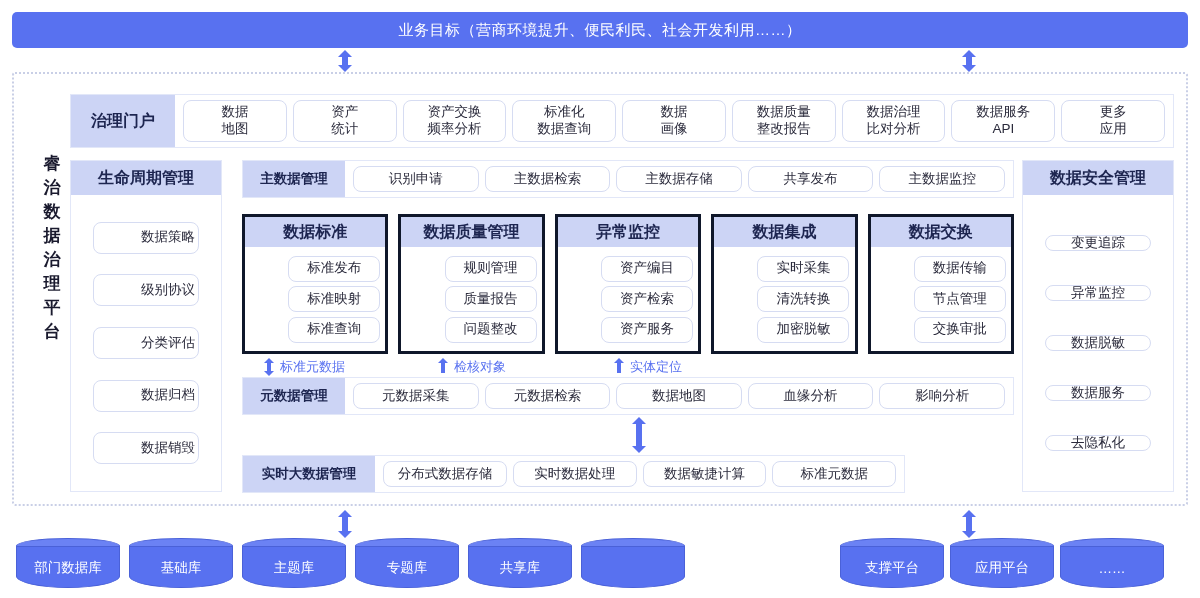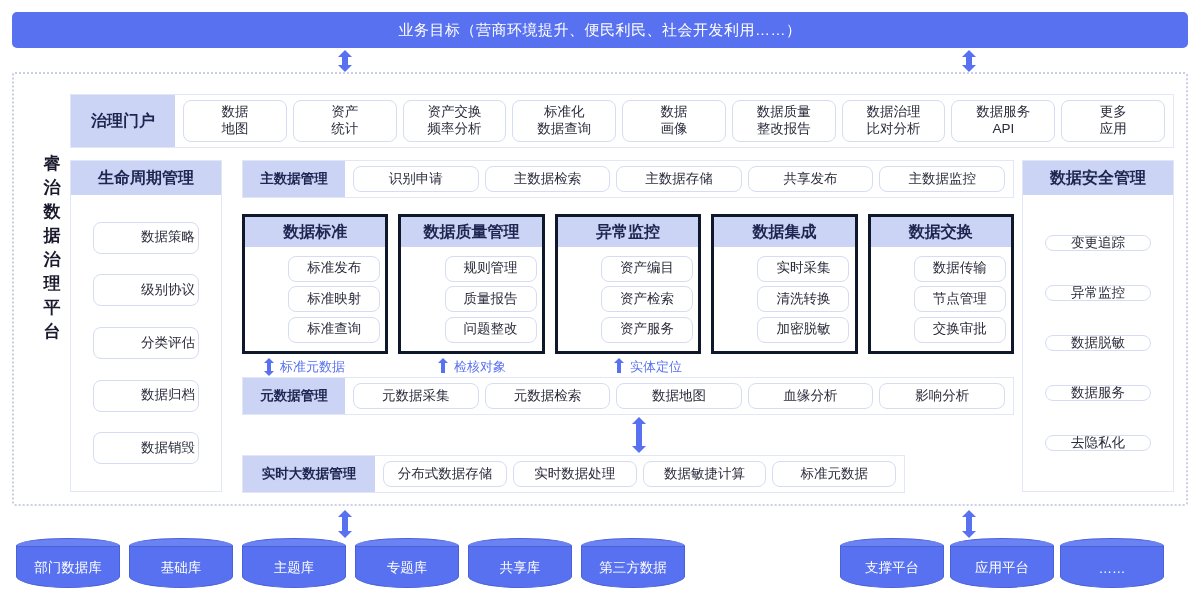--- a/index.html
+++ b/index.html
@@ -444,21 +444,20 @@
       <div class="lbl">专题库</div>
     </div>
     <div class="cyl" style="left:468px;text-align:center;">
       <div class="top"></div>
       <div class="body"></div>
       <div class="lbl">共享库</div>
     </div>
     <div class="cyl" style="left:581px;">
       <div class="top"></div>
       <div class="body"></div>
-      <div class="lbl">第三方数据</div>
     </div>
   </div>
 
   <div class="db-row" style="left:840px;width:360px;">
     <div class="cyl" style="left:0px;">
       <div class="top"></div>
       <div class="body"></div>
       <div class="lbl">支撑平台</div>
     </div>
     <div class="cyl" style="left:110px;">

